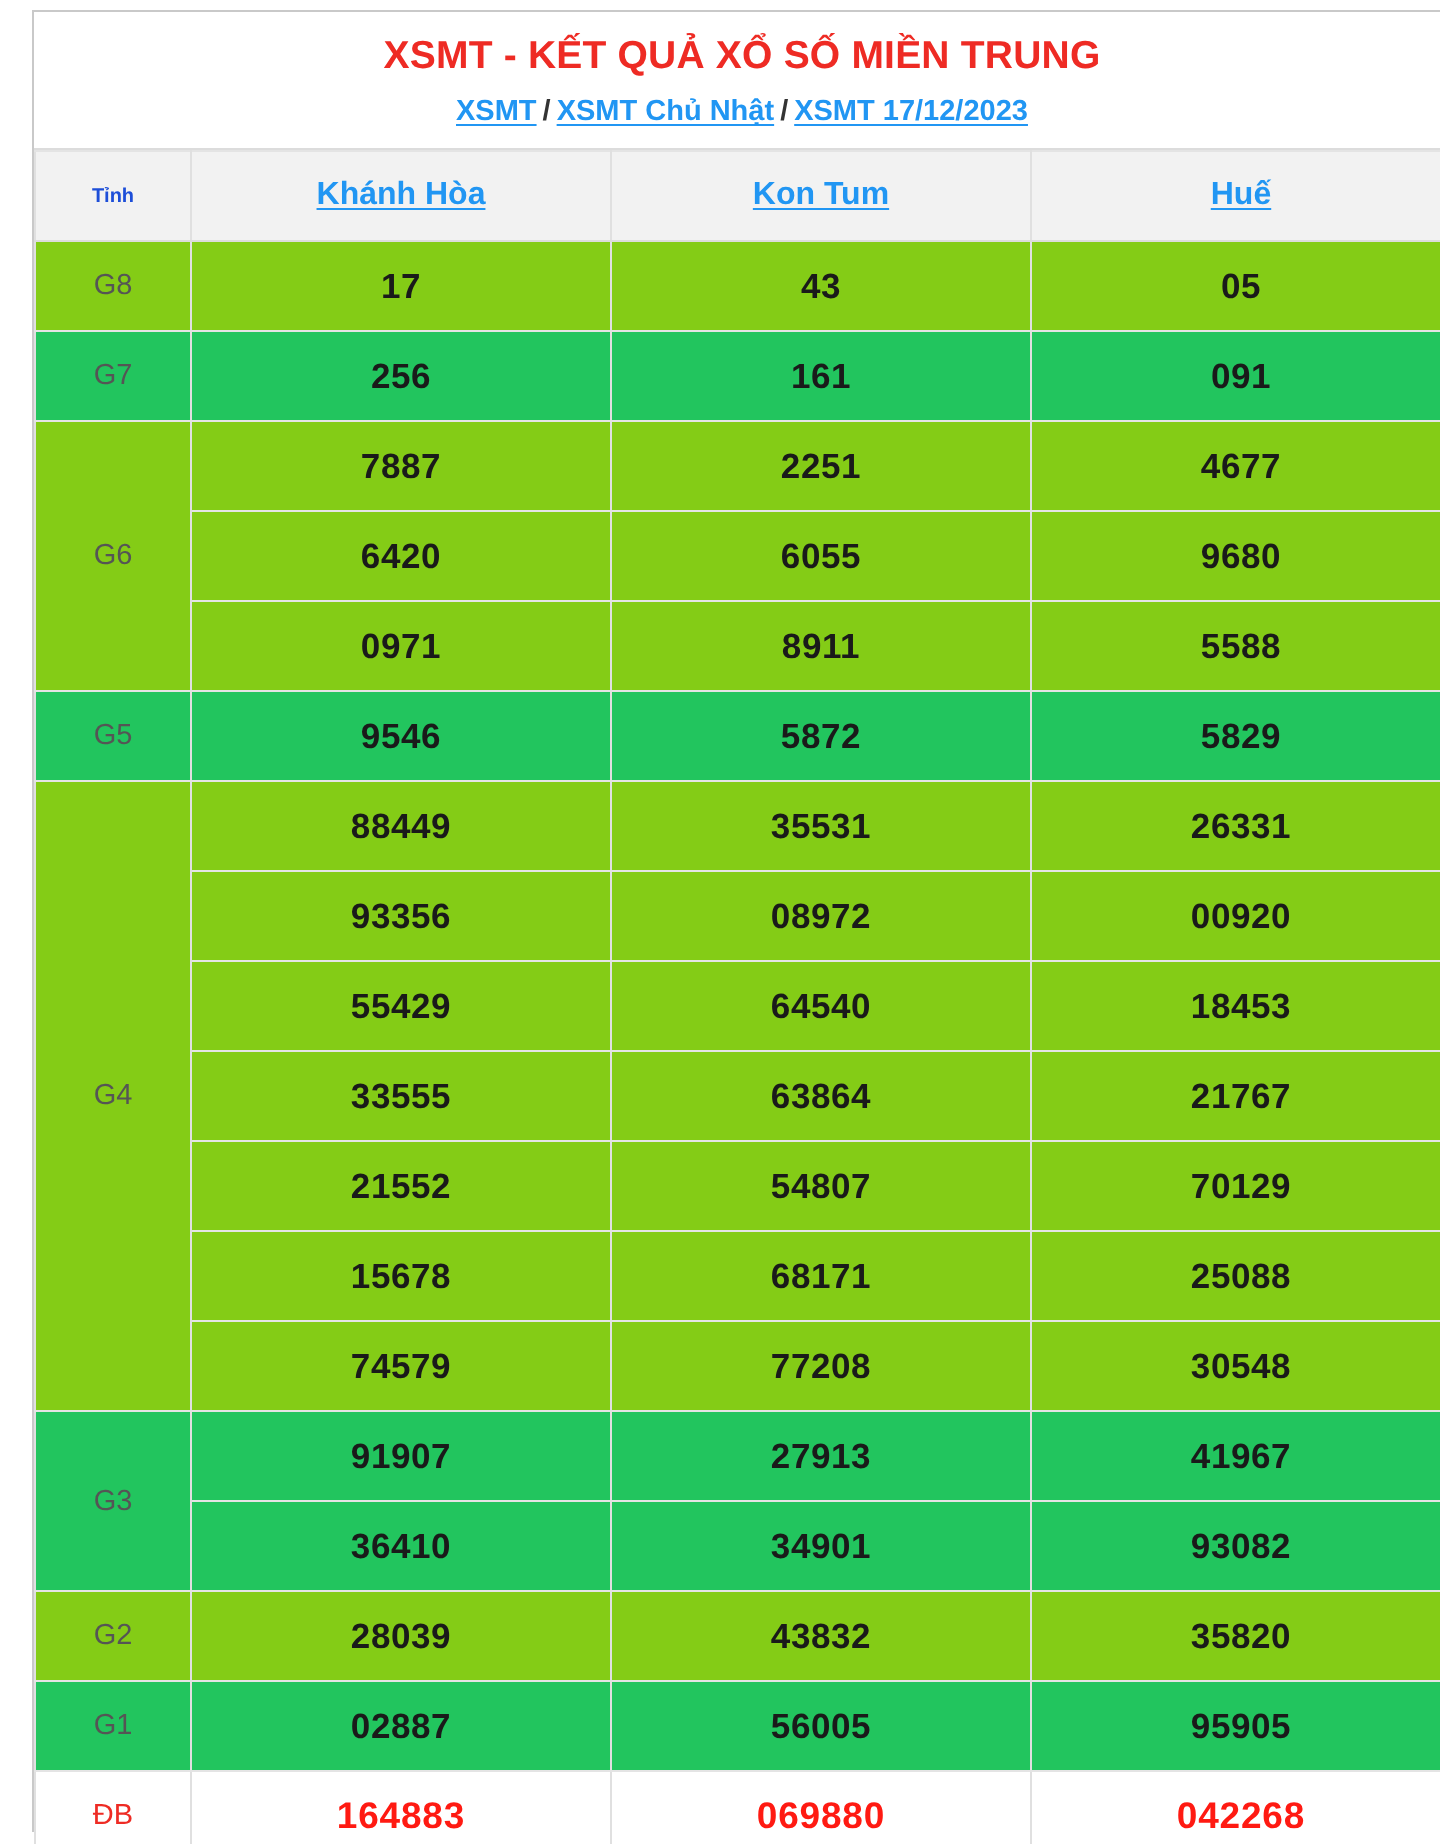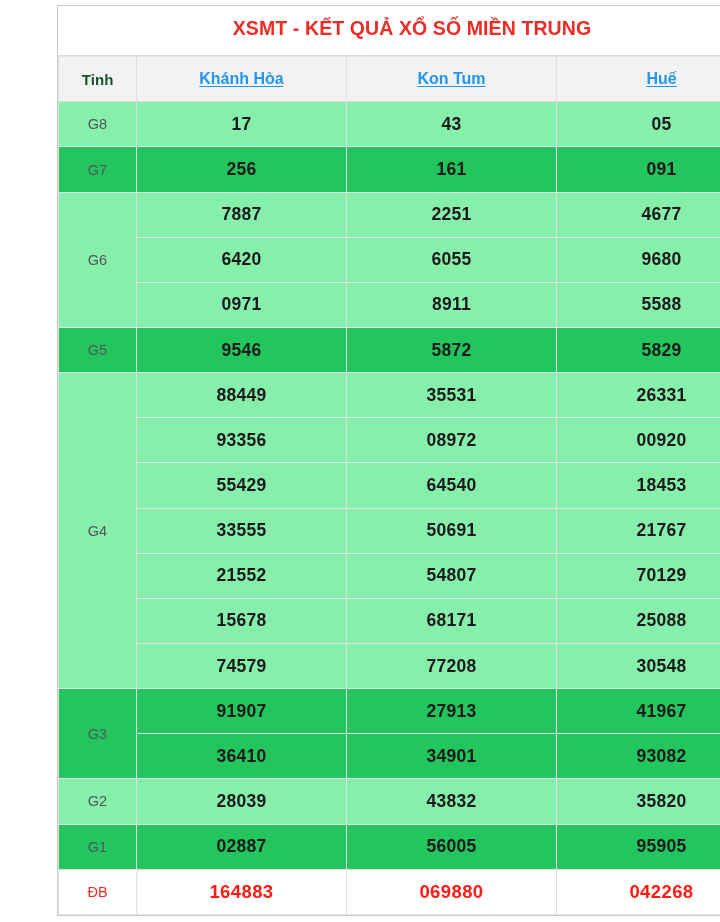--- a/index.html
+++ b/index.html
@@ -14,21 +14,20 @@
     font-family: "Liberation Sans", "DejaVu Sans", sans-serif;
     color: #222222;
     overflow: hidden;
   }
 
   .page-frame {
     box-sizing: border-box;
     width: 648px;
     height: 922px;
     padding: 5px 5px 6px 16px;
-    margin-left: 41px;
   }
 
   .result-card {
     box-sizing: border-box;
     width: 710px;
     height: 911px;
     border: 1px solid #c9c9c9;
     background: #ffffff;
     display: flex;
     flex-direction: column;
@@ -88,23 +87,23 @@
     text-align: center;
     vertical-align: middle;
     padding: 0;
   }
   .result-table thead th {
     background: #f2f2f2;
     height: 44px;
     border-bottom: 1px solid #dcdcdc;
   }
   .th-tinh {
-    font-size: 15px;
-    font-weight: 700;
-    color: #14532d;
+    font-size: 10px;
+    font-weight: 700;
+    color: #1d4ed8;
   }
   .th-prov a {
     font-size: 16px;
     font-weight: 700;
     color: #2196f3;
     text-decoration: underline;
     text-underline-offset: 2px;
     cursor: pointer;
   }
 
@@ -114,21 +113,21 @@
     color: #555555;
     background: inherit;
   }
   .prize-value {
     font-size: 17.5px;
     font-weight: 700;
     color: #1a1a1a;
     letter-spacing: .3px;
   }
 
-  tr.band-white > td { background: #86efac; }
+  tr.band-white > td { background: #84cc16; }
   tr.band-gray  > td { background: #22c55e; }
 
   td.label-white { background: #ffffff; }
   td.label-gray  { background: #f2f2f2; }
 
   tr.row-h44 > td { height: 44px; }
 
   
   tr.row-special > td { background: #ffffff; }
   .special-label {
@@ -144,20 +143,23 @@
   }
 </style>
 </head>
 <body>
 
 <div class="page-frame">
   <div class="result-card">
 
     <div class="card-header">
       <div class="main-title">XSMT - KẾT QUẢ XỔ SỐ MIỀN TRUNG</div>
+      <div class="breadcrumb">
+        <a>XSMT</a><span class="sep">/</span><a>XSMT Chủ Nhật</a><span class="sep">/</span><a>XSMT 17/12/2023</a>
+      </div>
     </div>
 
     <table class="result-table">
       <colgroup>
         <col class="col-label">
         <col class="col-prov">
         <col class="col-prov">
         <col class="col-prov">
       </colgroup>
       <thead>
@@ -220,21 +222,21 @@
             <td class="prize-value">08972</td>
             <td class="prize-value">00920</td>
           </tr>
           <tr class="band-white row-h44">
             <td class="prize-value">55429</td>
             <td class="prize-value">64540</td>
             <td class="prize-value">18453</td>
           </tr>
           <tr class="band-white row-h44">
             <td class="prize-value">33555</td>
-            <td class="prize-value">50691</td>
+            <td class="prize-value">63864</td>
             <td class="prize-value">21767</td>
           </tr>
           <tr class="band-white row-h44">
             <td class="prize-value">21552</td>
             <td class="prize-value">54807</td>
             <td class="prize-value">70129</td>
           </tr>
           <tr class="band-white row-h44">
             <td class="prize-value">15678</td>
             <td class="prize-value">68171</td>

